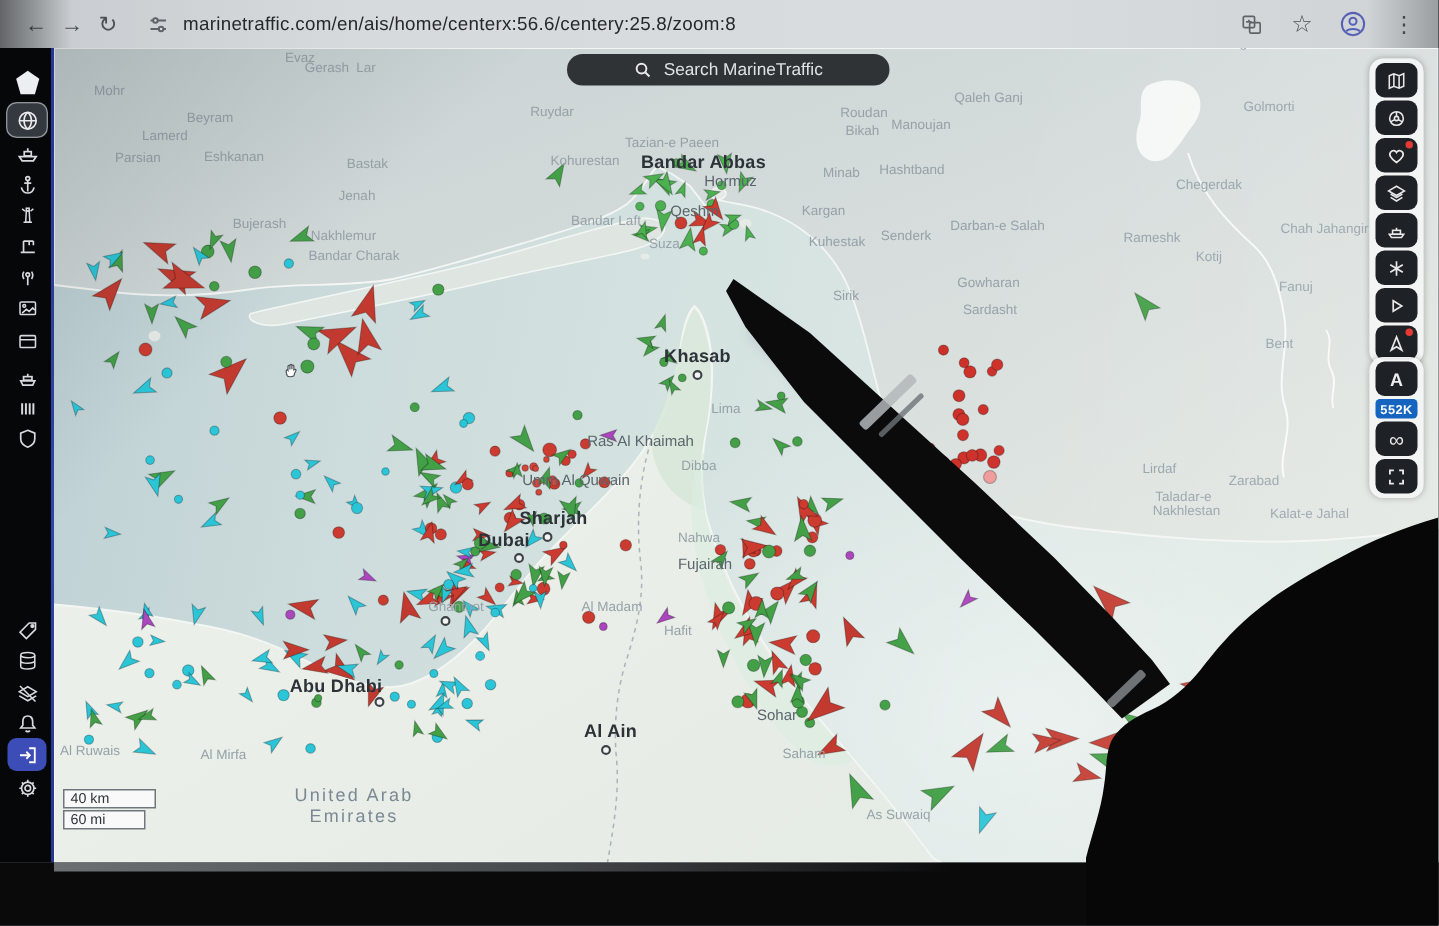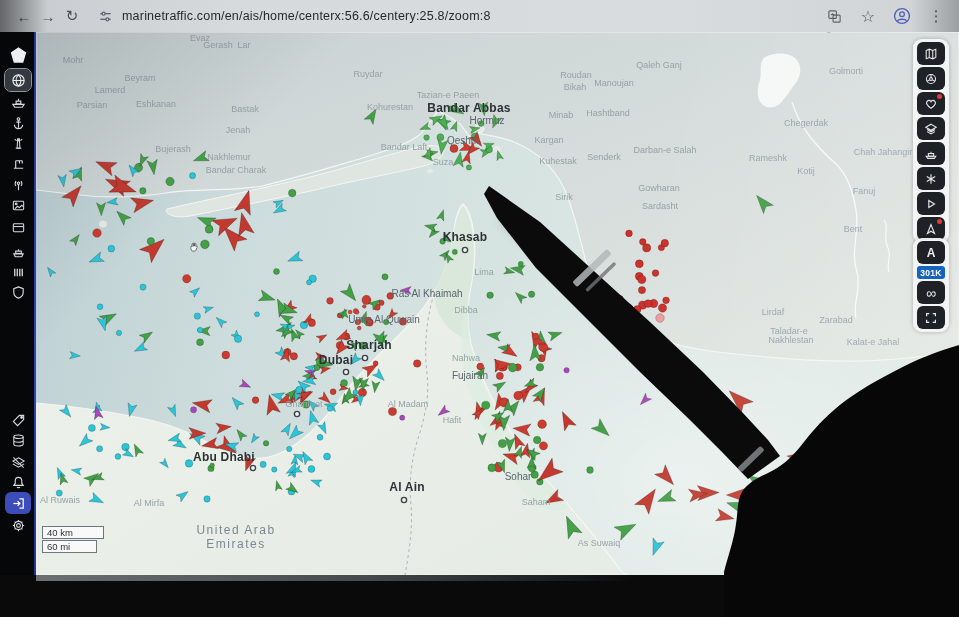--- a/index.html
+++ b/index.html
@@ -760,20 +760,29 @@
           <text x="599" y="546" class="lbl minor">As Suwaiq</text>
         </g>
 
       <g transform="translate(188,240)">
         <path d="M3,9 C2.4,6.5 3.2,6 4,7 L4,4.2 C4,3.3 5.3,3.3 5.3,4.2 L5.3,6.3 L5.3,3.6 C5.3,2.7 6.6,2.7 6.6,3.6 L6.6,6.2 L6.6,4 C6.6,3.1 7.9,3.1 7.9,4 L7.9,6.6 C8.9,5.8 9.8,6.4 9.1,7.5 C8.4,8.6 8.2,9.4 8,10.3 C7.7,11.4 3.8,11.5 3.4,10.3 Z" fill="#ffffff" stroke="#4a5055" stroke-width=".8"></path>
       </g>
     </svg>
 
     <div class="photo-glare"></div>
 
+    <div class="search-pill">
+      <span style="display:flex;">
+        <svg width="13" height="13" viewBox="0 0 16 16" stroke="#e8eaec" stroke-width="1.6" fill="none">
+          <circle cx="7" cy="7" r="4"></circle>
+            <line x1="10" y1="10" x2="13.5" y2="13.5"></line>
+        </svg>
+      </span>
+      <span>Search MarineTraffic</span>
+    </div>
 
     <div class="rt-group g1">
       <div class="rt-btn">
         <svg width="14" height="14" viewBox="0 0 16 16" stroke="#e6e8ea" stroke-width="1.2" fill="none">
           <path d="M2.5,4 L6,2.5 L10,4 L13.5,2.5 L13.5,12 L10,13.5 L6,12 L2.5,13.5 Z M6,2.5 L6,12 M10,4 L10,13.5"></path>
         </svg>
       </div>
       <div class="rt-btn">
         <svg width="14" height="14" viewBox="0 0 16 16" stroke="#e6e8ea" stroke-width="1.2" fill="none">
           <circle cx="8" cy="8" r="5.2"></circle>
@@ -814,21 +823,21 @@
           <path d="M8,3 L12,13 L8,10.5 L4,13 Z"></path>
         </svg>
         <span class="rt-badge-dot"></span>
       </div>
     </div>
 
     <div class="rt-group g2">
       <div class="rt-btn">
         <span class="rt-letter">A</span>
       </div>
-      <div class="ais-badge">301K</div>
+      <div class="ais-badge">552K</div>
       <div class="rt-btn">
         <span class="rt-inf">∞</span>
       </div>
       <div class="rt-btn">
         <svg width="14" height="14" viewBox="0 0 16 16" stroke="#e6e8ea" stroke-width="1.4" fill="none">
           <path d="M3,6 L3,3 L6,3 M10,3 L13,3 L13,6 M13,10 L13,13 L10,13 M6,13 L3,13 L3,10"></path>
         </svg>
       </div>
     </div>
 

